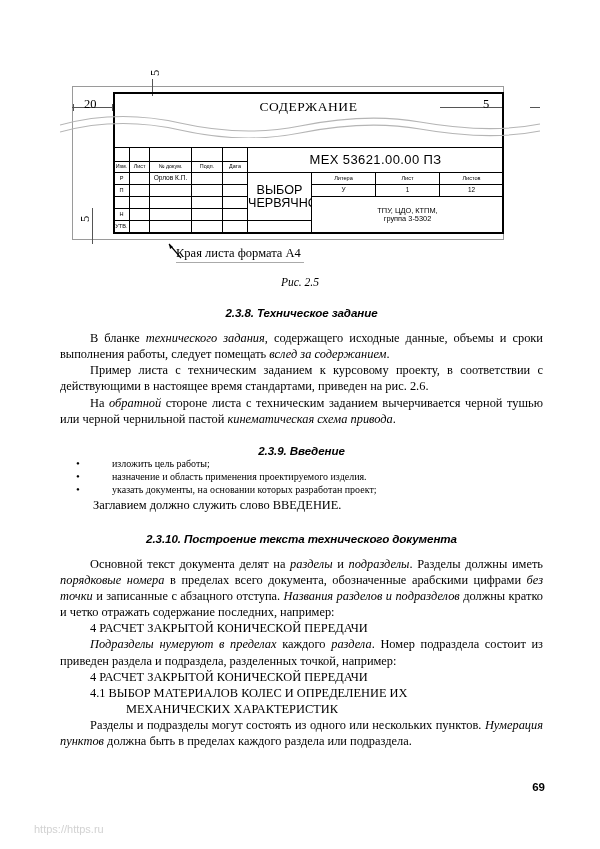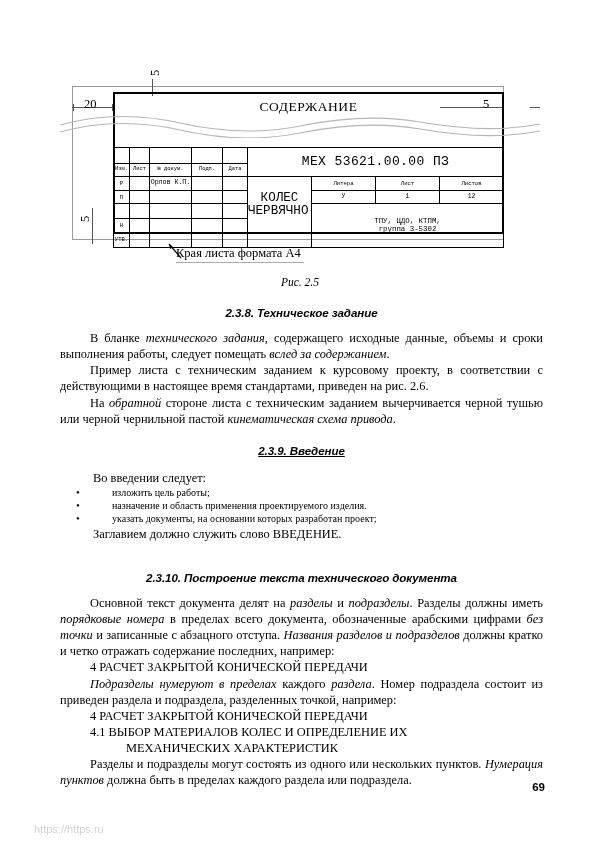--- a/index.html
+++ b/index.html
@@ -58,25 +58,25 @@
   .dim-20 { left: 84px; top: 97px; }
   .dim-5-top { left: 148px; top: 76px; transform: rotate(-90deg); transform-origin: left top; }
   .dim-5-right { left: 483px; top: 97px; }
   .dim-5-left { left: 78px; top: 222px; transform: rotate(-90deg); transform-origin: left top; }
   .dimline { position: absolute; background: #555; }
 
   
   .stamp {
     position: absolute;
     left: 113px; top: 147px;
-    width: 391px; height: 101px;
+    width: 391px; height: 87px;
     border-collapse: collapse;
     table-layout: fixed;
     font-size: 5.6px;
-    font-family: Liberation Mono, monospace;
+    font-family: Liberation Sans, sans-serif;
   }
   .stamp td {
     border: 0.9px solid #000;
     padding: 0;
     text-align: center;
     vertical-align: middle;
     line-height: 1;
     overflow: hidden;
     white-space: nowrap;
   }
@@ -244,21 +244,21 @@
       <td class="hdr-mini">Подп.</td>
       <td class="hdr-mini">Дата</td>
     </tr>
     <tr style="height:10px;">
       <td>Р</td>
       <td></td>
       <td style="font-size:6.6px;">Орлов К.П.</td>
       <td></td>
       <td></td>
       <td class="cell-name" rowspan="4" colspan="1" style="width:135px;">
-        <div>КОЛЕС</div>
+        <div>ВЫБОР</div>
         <div>ЧЕРВЯЧНО-ЦЕПНОЙ</div>
       </td>
       <td class="lit-hdr" style="width:30px;">Литера</td>
       <td class="lit-hdr" style="width:26px;">Лист</td>
       <td class="lit-hdr" style="width:35px;">Листов</td>
     </tr>
     <tr style="height:9px;">
       <td>П</td>
       <td></td>
       <td></td>
@@ -311,33 +311,32 @@
 
   <h3 class="sec">2.3.8. Техническое задание</h3>
 
   <p class="para" style="margin-top:11px;"><span>В бланке </span><span class="it">технического задания</span><span>, содержащего исходные данные, объемы и сроки выполнения работы, следует помещать </span><span class="it">вслед за содержанием</span><span>.</span></p>
 
   <p class="para">Пример листа с техническим заданием к курсовому проекту, в соответствии с действующими в настоящее время стандартами, приведен на рис. 2.6.</p>
 
   <p class="para"><span>На </span><span class="it">обратной</span><span> стороне листа с техническим заданием вычерчивается черной тушью или черной чернильной пастой </span><span class="it">кинематическая схема привода</span><span>.</span></p>
 
 
-  <h3 class="sec sp-before" style="margin-top:17px;text-decoration:underline;">2.3.9. Введение</h3>
-
-  <p class="plain" style="margin-top:13px;padding-left:33px;">Во введении следует:</p>
+  <h3 class="sec sp-before" style="margin-top:17px;">2.3.9. Введение</h3>
+
 
   <ul class="bullets">
     <li>изложить цель работы;</li>
     <li>назначение и область применения проектируемого изделия.</li>
     <li>указать документы, на основании которых разработан проект;</li>
   </ul>
 
   <p class="plain" style="padding-left:33px;">Заглавием должно служить слово ВВЕДЕНИЕ.</p>
 
-  <h3 class="sec" style="margin-top:29px;">2.3.10. Построение текста технического документа</h3>
+  <h3 class="sec" style="margin-top:19px;">2.3.10. Построение текста технического документа</h3>
 
   <p class="para" style="margin-top:11px;"><span>Основной текст документа делят на </span><span class="it">разделы</span><span> и </span><span class="it">подразделы</span><span>. Разделы должны иметь </span><span class="it">порядковые номера</span><span> в пределах всего документа, обозначенные арабскими цифрами </span><span class="it">без точки</span><span> и записанные с абзацного отступа. </span><span class="it">Названия разделов и подразделов</span><span> должны кратко и четко отражать содержание последних, например:</span></p>
 
   <div class="example">4 РАСЧЕТ ЗАКРЫТОЙ КОНИЧЕСКОЙ ПЕРЕДАЧИ</div>
 
   <p class="para"><span class="it">Подразделы нумеруют в пределах</span><span> каждого </span><span class="it">раздела</span><span>. Номер подраздела состоит из приведен раздела и подраздела, разделенных точкой, например:</span></p>
 
   <div class="example">4 РАСЧЕТ ЗАКРЫТОЙ КОНИЧЕСКОЙ ПЕРЕДАЧИ</div>
   <div class="example">4.1 ВЫБОР МАТЕРИАЛОВ КОЛЕС И ОПРЕДЕЛЕНИЕ ИХ</div>
   <div class="example-cont">МЕХАНИЧЕСКИХ ХАРАКТЕРИСТИК</div>

